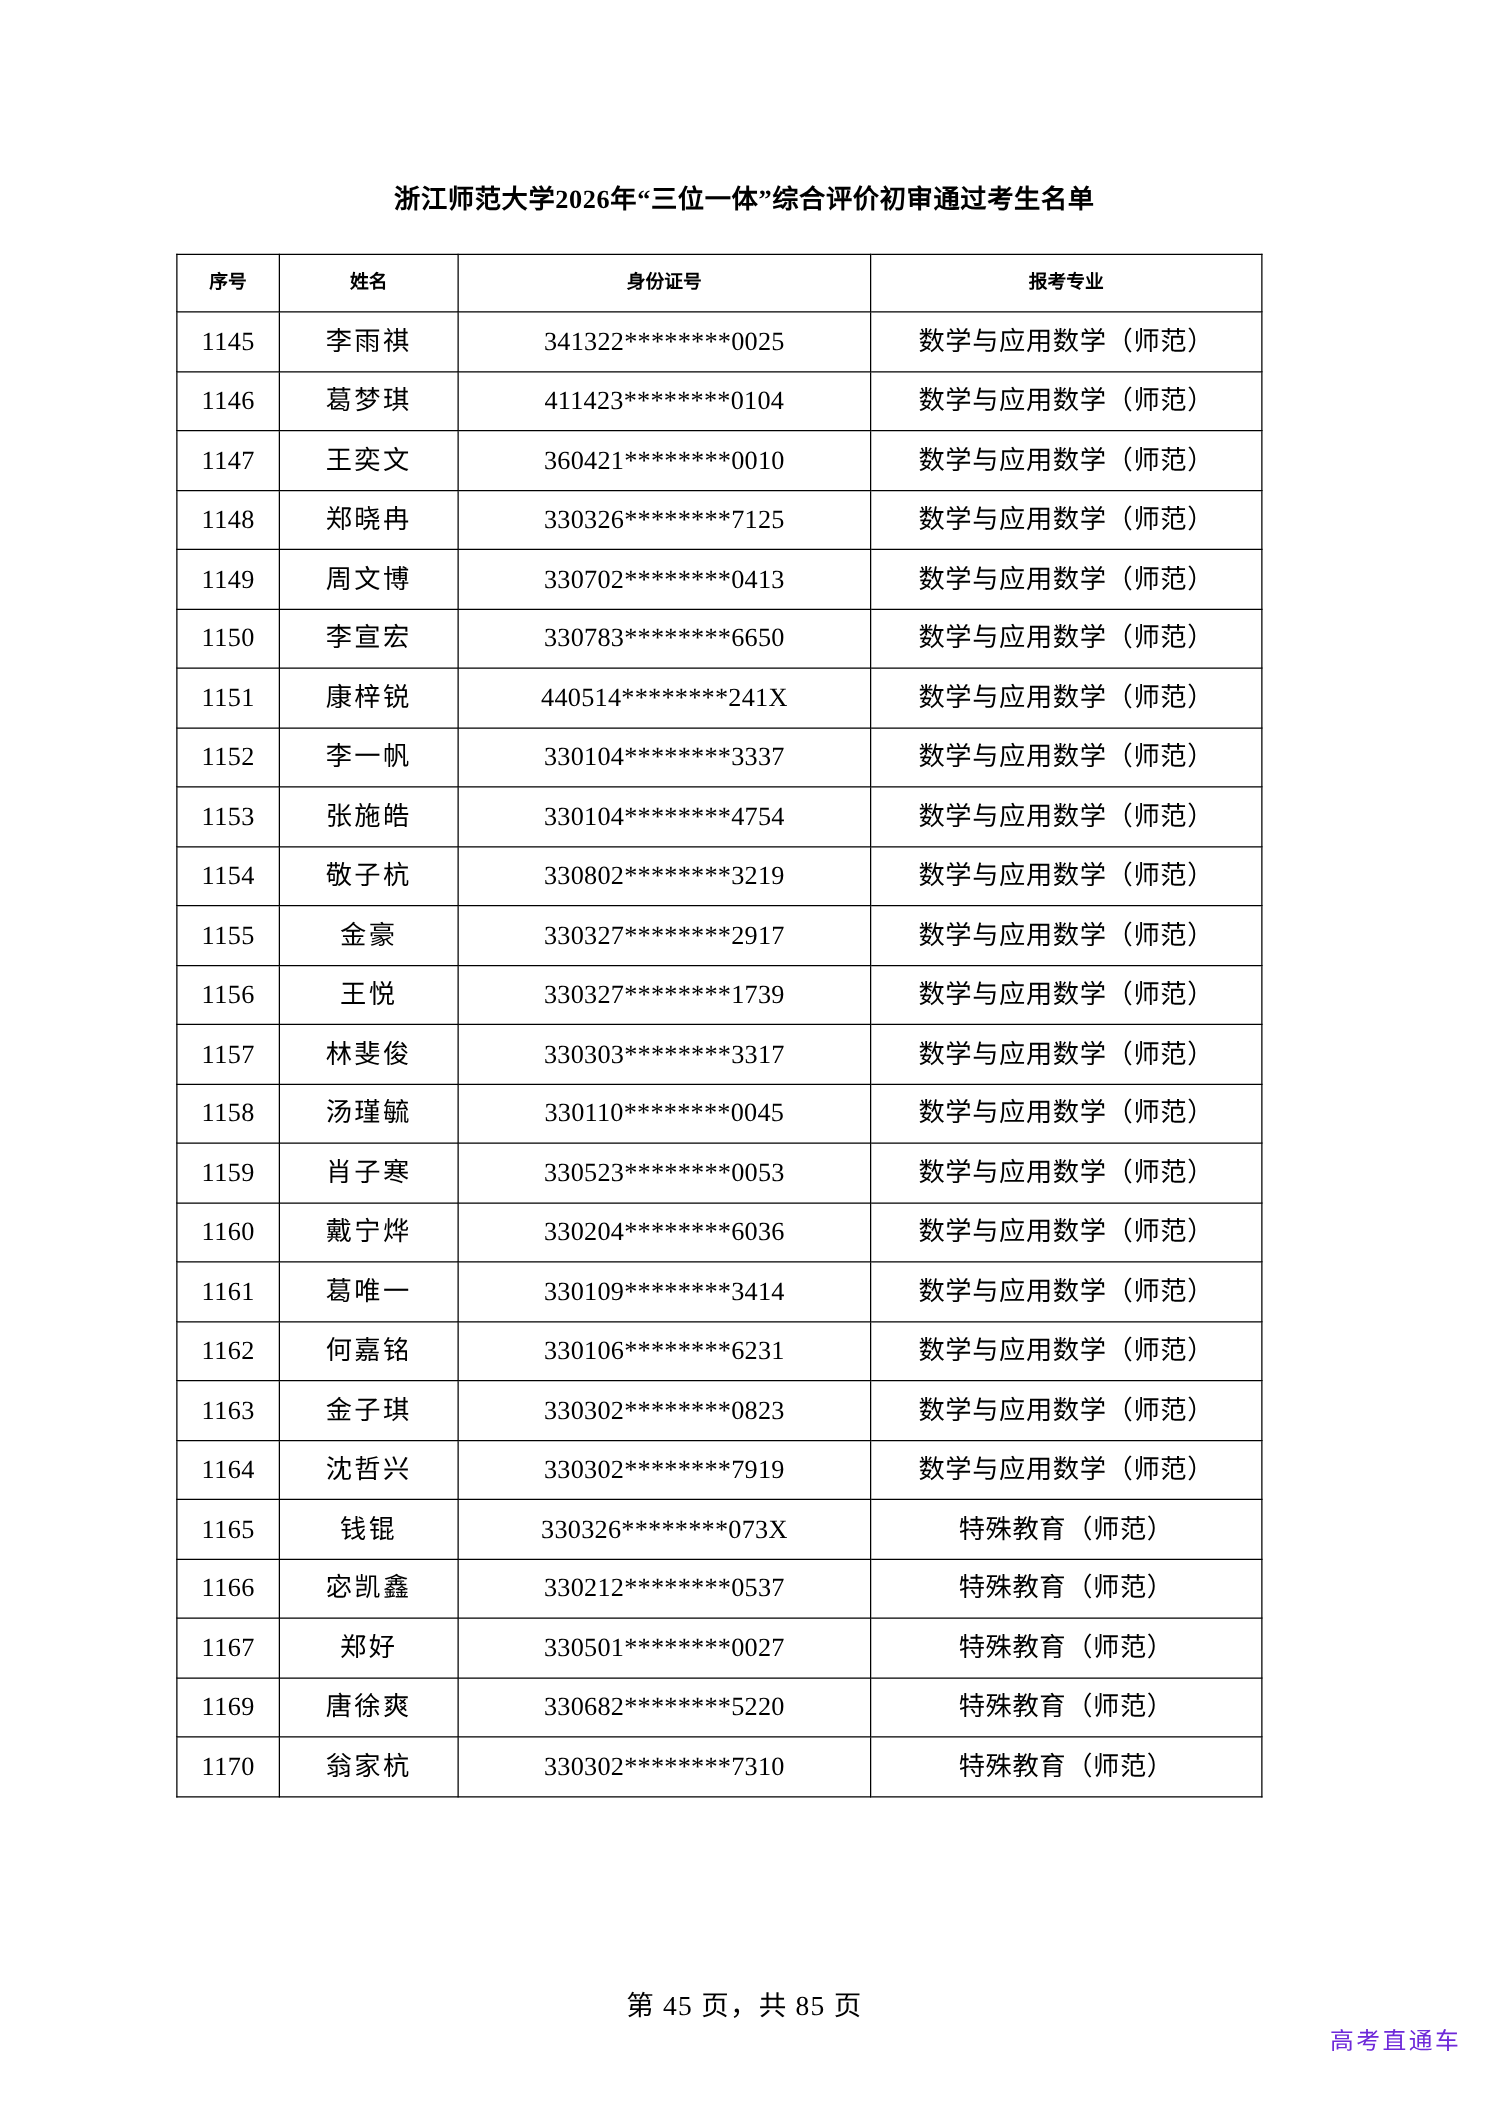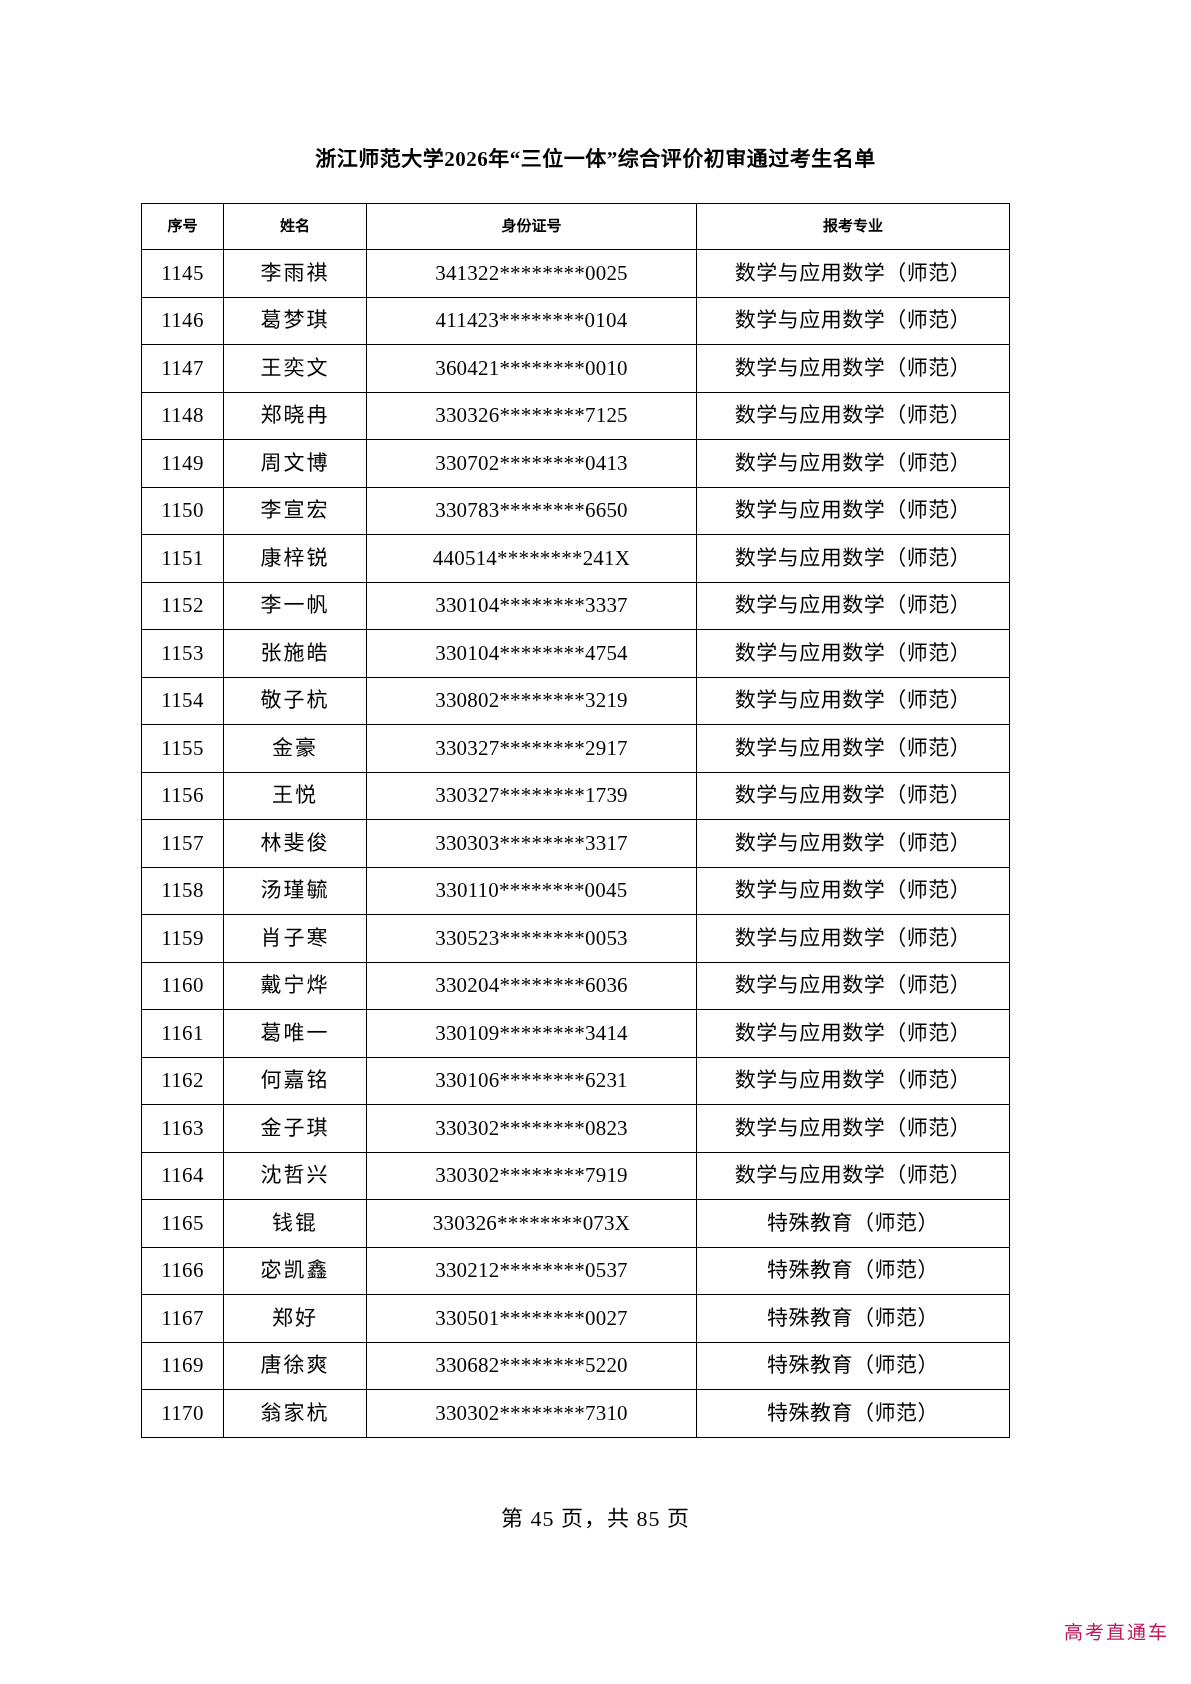--- a/index.html
+++ b/index.html
@@ -66,34 +66,34 @@
     font-size: 15px;
     height: 45px;
   }
   td.seq-cell   { font-size: 21px; letter-spacing: 0.3px; }
   td.name-cell  { font-size: 21px; letter-spacing: 2px; }
   td.id-cell    { font-size: 21px; letter-spacing: 0.2px; }
   td.major-cell { font-size: 21px; letter-spacing: 0.5px; }
 
   .page-footer {
     position: absolute;
-    top: 1500px;
+    top: 1586px;
     left: 0;
     width: 1191px;
     text-align: center;
     font-size: 22px;
     font-family: "Liberation Serif", "DejaVu Serif", serif;
     letter-spacing: 1px;
   }
   .watermark {
     position: absolute;
     top: 1617px;
     right: 22px;
     font-size: 19px;
-    color: #be185d;
+    color: #6d28d9;
     font-family: "Liberation Sans", "DejaVu Sans", sans-serif;
     letter-spacing: 2px;
     user-select: none;
   }
 </style>
 </head>
 <body>
 
 <div class="page">
 

